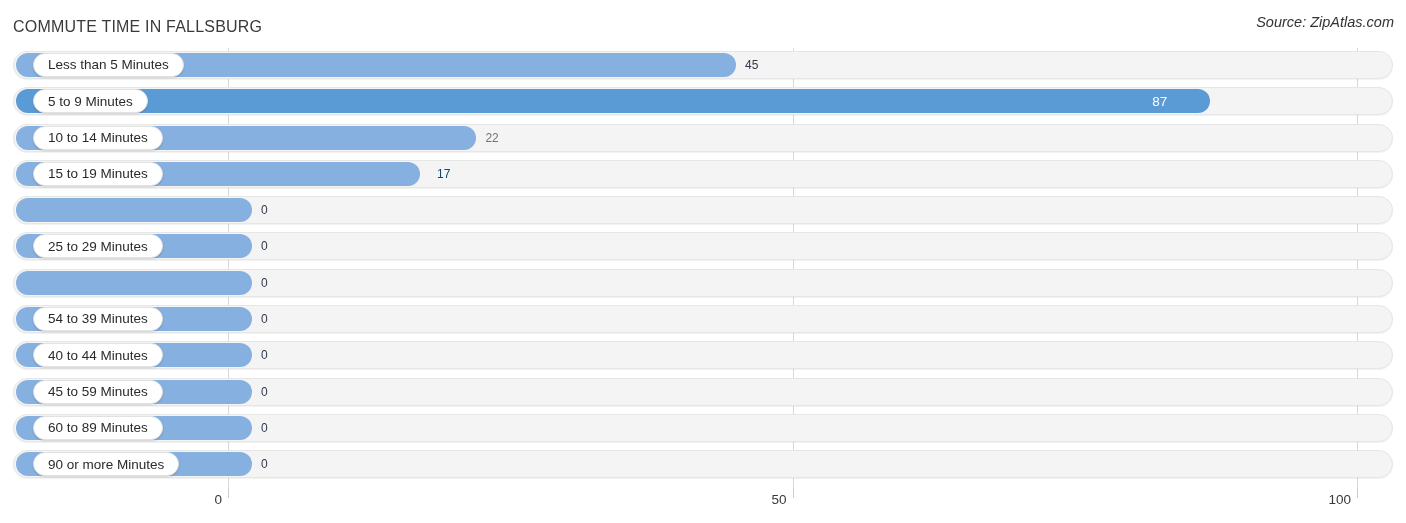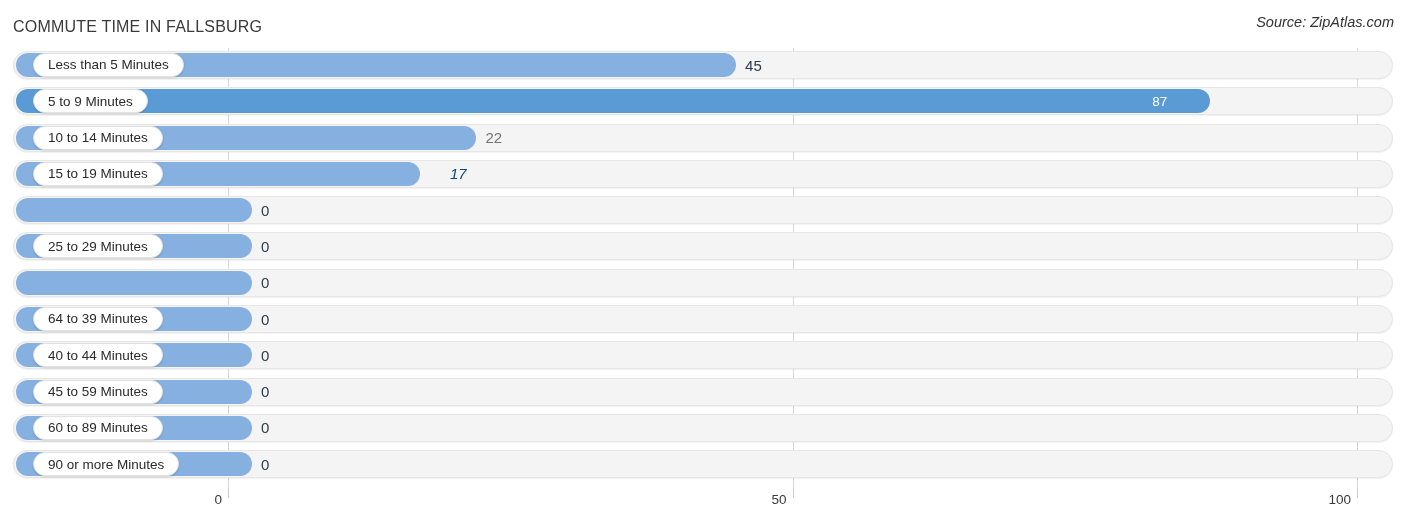--- a/index.html
+++ b/index.html
@@ -119,21 +119,21 @@
     color: #2b2b2b;
     line-height: 1;
   }
   
   .value-out {
     position: absolute;
     top: 5px;
     height: 24px;
     display: flex;
     align-items: center;
-    font-size: 15px;
+    font-size: 12px;
     color: #2f3a4a;
     white-space: nowrap;
   }
   
   .value-in {
     position: absolute;
     top: 5px;
     height: 24px;
     display: flex;
     align-items: center;
@@ -204,21 +204,21 @@
             <span class="pill-label">10 to 14 Minutes</span>
           </div>
           <div class="value-out" style="left: 485.38px; color: #737373;">22</div>
         </div>
         <div class="row">
           <div class="track" style="background: rgb(244, 244, 244);"></div>
           <div class="bar" style="width: 403.93px; background: rgb(134, 176, 224);"></div>
           <div class="pill">
             <span class="pill-label">15 to 19 Minutes</span>
           </div>
-          <div class="value-out" style="left: 450px; color: #0c4a6e; font-style: italic;">17</div>
+          <div class="value-out" style="left: 437px; color: #0c4a6e;">17</div>
         </div>
         <div class="row">
           <div class="track" style="background: rgb(244, 244, 244);"></div>
           <div class="bar" style="width: 236px; background: rgb(134, 176, 224);"></div>
           <div class="value-out" style="left: 261px; color: rgb(47, 58, 74);">0</div>
         </div>
         <div class="row">
           <div class="track" style="background: rgb(244, 244, 244);"></div>
           <div class="bar" style="width: 236px; background: rgb(134, 176, 224);"></div>
           <div class="pill">
@@ -228,21 +228,21 @@
         </div>
         <div class="row">
           <div class="track" style="background: rgb(244, 244, 244);"></div>
           <div class="bar" style="width: 236px; background: rgb(134, 176, 224);"></div>
           <div class="value-out" style="left: 261px; color: rgb(47, 58, 74);">0</div>
         </div>
         <div class="row">
           <div class="track" style="background: rgb(244, 244, 244);"></div>
           <div class="bar" style="width: 236px; background: rgb(134, 176, 224);"></div>
           <div class="pill">
-            <span class="pill-label">64 to 39 Minutes</span>
+            <span class="pill-label">54 to 39 Minutes</span>
           </div>
           <div class="value-out" style="left: 261px; color: rgb(47, 58, 74);">0</div>
         </div>
         <div class="row">
           <div class="track" style="background: rgb(244, 244, 244);"></div>
           <div class="bar" style="width: 236px; background: rgb(134, 176, 224);"></div>
           <div class="pill">
             <span class="pill-label">40 to 44 Minutes</span>
           </div>
           <div class="value-out" style="left: 261px; color: rgb(47, 58, 74);">0</div>

